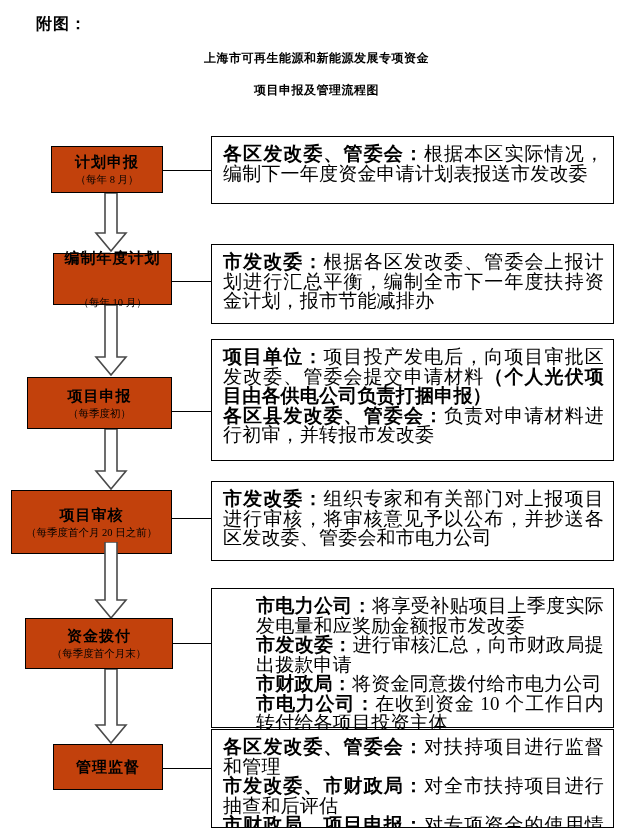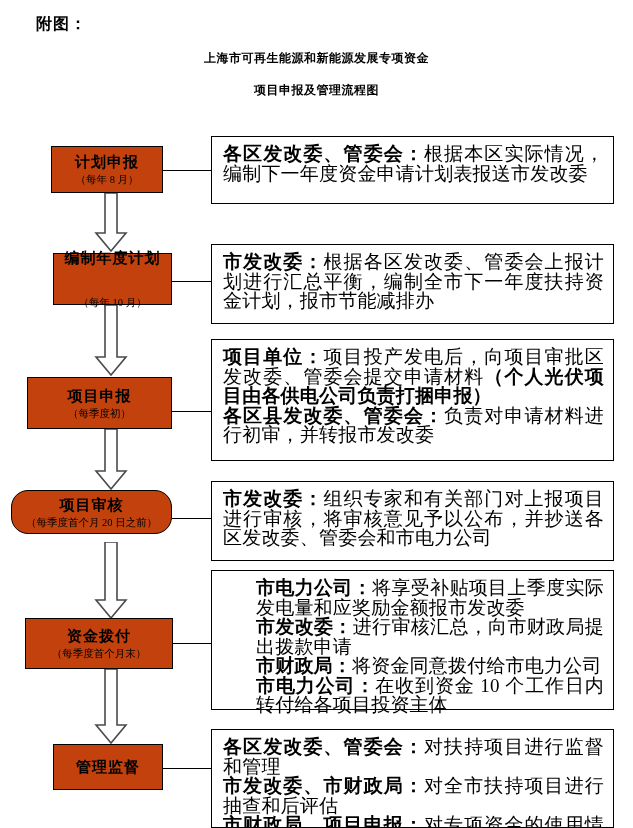--- a/index.html
+++ b/index.html
@@ -154,41 +154,41 @@
     <p><b>项目单位：</b><span>项目投产发电后，向项目审批区发改委、管委会提交申请材料</span><b>（个人光伏项目由各供电公司负责打捆申报）</b></p>
     <p><b>各区县发改委、管委会：</b><span>负责对申请材料进行初审，并转报市发改委</span></p>
   </div>
 
   <div class="arrow" style="left:93px; top:429px;">
     <svg width="36" height="62" viewBox="0 0 36 62">
       <polygon points="12,0 24,0 24,42 33,42 18,60 3,42 12,42" fill="#ffffff" stroke="#4a4a4a" stroke-width="1.6" stroke-linejoin="miter"></polygon>
     </svg>
   </div>
 
-  <div class="node" style="left:11px; top:490px; width:161px; height:44px;border-radius:17px;">
+  <div class="node" style="left:11px; top:490px; width:161px; height:64px;">
     <div class="node-title">项目审核</div>
     <div class="node-sub">（每季度首个月 20 日之前）</div>
   </div>
   <div class="connector" style="left:172px; top:518px; width:40px;"></div>
   <div class="desc" style="left:211px; top:481px; width:403px; height:80px;">
     <p><b>市发改委：</b><span>组织专家和有关部门对上报项目进行审核，将审核意见予以公布，并抄送各区发改委、管委会和市电力公司</span></p>
   </div>
 
   <div class="arrow" style="left:93px; top:542px;">
     <svg width="36" height="78" viewBox="0 0 36 78">
       <polygon points="12,0 24,0 24,58 33,58 18,76 3,58 12,58" fill="#ffffff" stroke="#4a4a4a" stroke-width="1.6" stroke-linejoin="miter"></polygon>
     </svg>
   </div>
 
   <div class="node" style="left:25px; top:618px; width:148px; height:51px;">
     <div class="node-title">资金拨付</div>
     <div class="node-sub">（每季度首个月末）</div>
   </div>
   <div class="connector" style="left:173px; top:643px; width:39px;"></div>
-  <div class="desc" style="left:211px; top:570px; width:403px; height:140px;padding-left:44px;">
+  <div class="desc" style="left:211px; top:588px; width:403px; height:140px;padding-left:44px;">
     <p><b>市电力公司：</b><span>将享受补贴项目上季度实际发电量和应奖励金额报市发改委</span></p>
     <p><b>市发改委：</b><span>进行审核汇总，向市财政局提出拨款申请</span></p>
     <p><b>市财政局：</b><span>将资金同意拨付给市电力公司</span></p>
     <p><b>市电力公司：</b><span>在收到资金 10 个工作日内转付给各项目投资主体</span></p>
   </div>
 
   <div class="arrow" style="left:93px; top:669px;">
     <svg width="36" height="76" viewBox="0 0 36 76">
       <polygon points="12,0 24,0 24,56 33,56 18,74 3,56 12,56" fill="#ffffff" stroke="#4a4a4a" stroke-width="1.6" stroke-linejoin="miter"></polygon>
     </svg>

